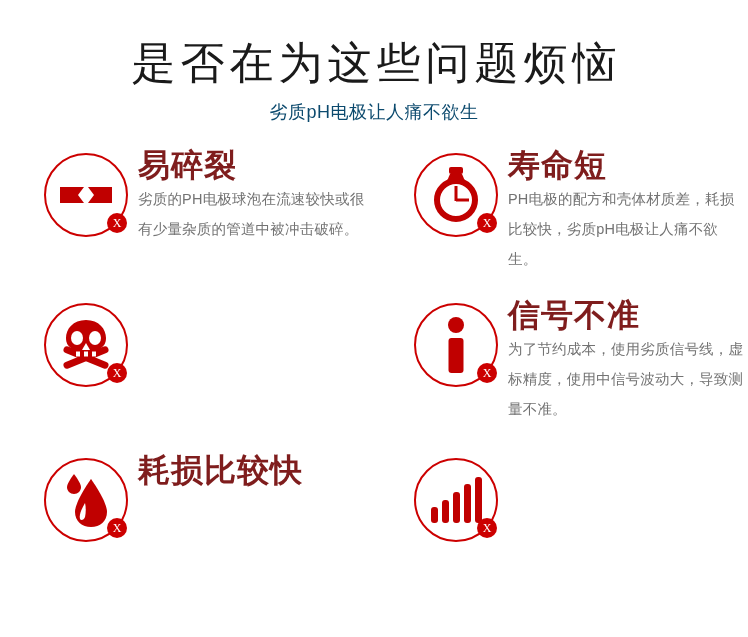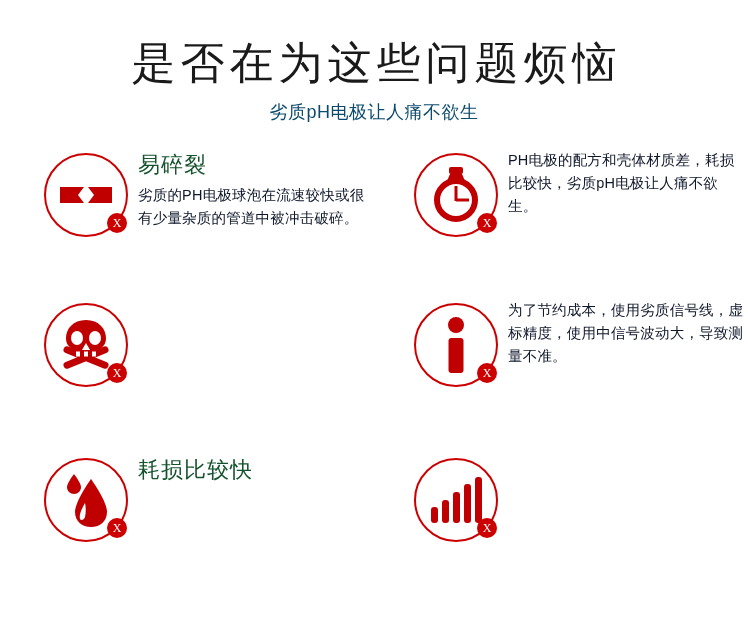--- a/index.html
+++ b/index.html
@@ -103,31 +103,31 @@
     font-family: "Liberation Serif", "DejaVu Serif", serif;
     font-weight: 400;
   }
 
   
   .feature-text {
     padding-left: 10px;
     padding-top: 2px;
   }
   .feature-title {
-    font-size: 22px;
+    font-size: 32px;
     line-height: 32px;
-    color: #14532d;
+    color: #7f1d1d;
     letter-spacing: 1px;
     margin: 0 0 3px 0;
-    font-weight: 400;
+    font-weight: 700;
   }
   .feature-desc {
     font-size: 14.5px;
-    line-height: 23px;
-    color: #0f172a;
+    line-height: 30px;
+    color: #737373;
     margin: 0;
     max-width: 232px;
     letter-spacing: 0.2px;
   }
   .right-col .feature-desc { max-width: 236px; }
 
   svg { display: block; }
 </style>
 </head>
 <body>
@@ -166,20 +166,21 @@
             <rect x="20" y="1" width="14" height="7" rx="2" fill="#c00000"></rect>
             <path d="M21 8 H33 L36 15 H18 Z" fill="#c00000"></path>
             <circle cx="27" cy="34" r="19" fill="none" stroke="#c00000" stroke-width="6"></circle>
             <rect x="25.5" y="20" width="3" height="15" fill="#c00000"></rect>
             <rect x="27" y="32.5" width="13" height="3" fill="#c00000"></rect>
           </svg>
         </div>
         <div class="x-badge">X</div>
       </div>
       <div class="feature-text">
+        <h2 class="feature-title">寿命短</h2>
         <p class="feature-desc">PH电极的配方和壳体材质差，耗损比较快，劣质pH电极让人痛不欲生。</p>
       </div>
     </div>
 
     <div class="feature left-col">
       <div class="icon-wrap">
         <div class="icon-circle"></div>
         <div class="icon-glyph">
           <svg width="56" height="54" viewBox="0 0 56 54">
             <g fill="#c00000">
@@ -204,20 +205,21 @@
         <div class="icon-circle"></div>
         <div class="icon-glyph">
           <svg width="26" height="56" viewBox="0 0 26 56">
             <circle cx="13" cy="8" r="8" fill="#c00000"></circle>
             <rect x="5.5" y="21" width="15" height="35" rx="3" fill="#c00000"></rect>
           </svg>
         </div>
         <div class="x-badge">X</div>
       </div>
       <div class="feature-text">
+        <h2 class="feature-title">信号不准</h2>
         <p class="feature-desc">为了节约成本，使用劣质信号线，虚标精度，使用中信号波动大，导致测量不准。</p>
       </div>
     </div>
 
     <div class="feature left-col">
       <div class="icon-wrap">
         <div class="icon-circle"></div>
         <div class="icon-glyph">
           <svg width="50" height="58" viewBox="0 0 50 58">
             <path d="M13 3 C13 3 6 12 6 16 C6 20 9 23 13 23 C17 23 20 20 20 16 C20 12 13 3 13 3 Z" fill="#c00000"></path>

